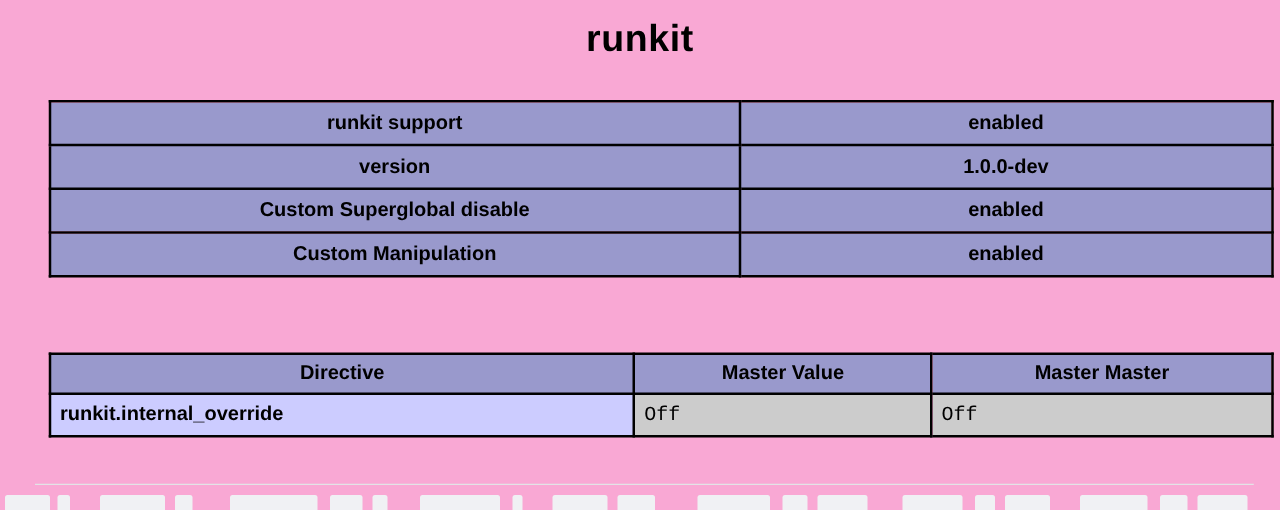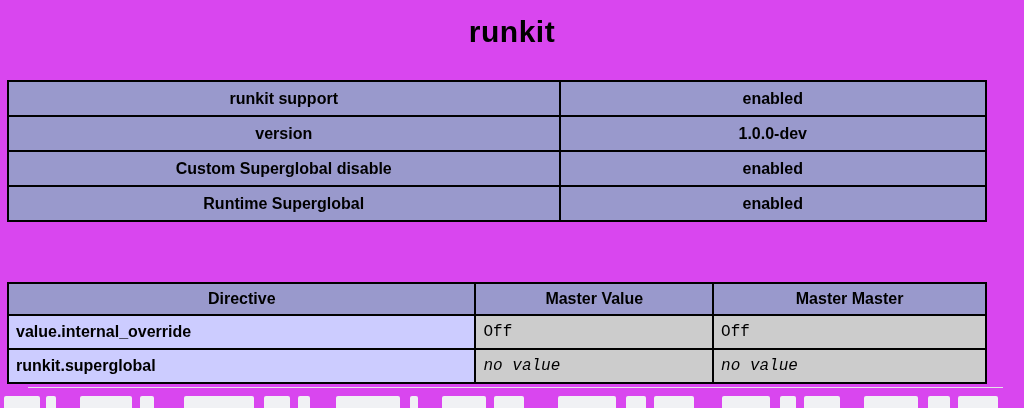--- a/index.html
+++ b/index.html
@@ -8,36 +8,36 @@
     background: #ffffff;
     width: 1024px;
     height: 408px;
     overflow: hidden;
     font-family: "Liberation Sans", "DejaVu Sans", sans-serif;
   }
   .page {
     position: relative;
     width: 1024px;
     height: 408px;
-    background: #d946ef;
+    background: #f9a8d4;
   }
   h1.page-title {
     margin: 0;
     padding-top: 15px;
     height: 40px;
     text-align: center;
     font-size: 30px;
     font-weight: bold;
     color: #000000;
     letter-spacing: 0.5px;
   }
   table.info {
     border-collapse: collapse;
     position: absolute;
-    left: 7px;
+    left: 39px;
     width: 980px;
     table-layout: fixed;
   }
   table.t1 { top: 80px; }
   table.t2 { top: 282px; padding-left: 48px; }
   table.info td {
     border: 2px solid #000000;
     font-size: 16px;
     padding: 5px 7px;
     overflow: hidden;
@@ -117,47 +117,42 @@
       </tr>
       <tr>
         <td class="c-label">version</td>
         <td class="c-value">1.0.0-dev</td>
       </tr>
       <tr>
         <td class="c-label">Custom Superglobal disable</td>
         <td class="c-value">enabled</td>
       </tr>
       <tr>
-        <td class="c-label">Runtime Superglobal</td>
+        <td class="c-label">Custom Manipulation</td>
         <td class="c-value">enabled</td>
       </tr>
     </tbody>
   </table>
 
   <table class="info t2">
     <colgroup>
       <col class="c1">
         <col class="c2">
         <col class="c3">
     </colgroup>
     <tbody>
       <tr>
         <td class="hdr">Directive</td>
         <td class="hdr">Master Value</td>
         <td class="hdr">Master Master</td>
       </tr>
       <tr>
-        <td class="dir">value.internal_override</td>
+        <td class="dir">runkit.internal_override</td>
         <td class="val">Off</td>
         <td class="val">Off</td>
-      </tr>
-      <tr>
-        <td class="dir">runkit.superglobal</td>
-        <td class="val italic">no value</td>
-        <td class="val italic">no value</td>
       </tr>
     </tbody>
   </table>
 
   <div class="divider-line"></div>
 
   <div class="ghost-row">
     <i style="width:36px;margin-left:4px"></i>
       <i style="width:10px;margin-left:6px"></i>
       <i style="width:52px;margin-left:24px"></i>

